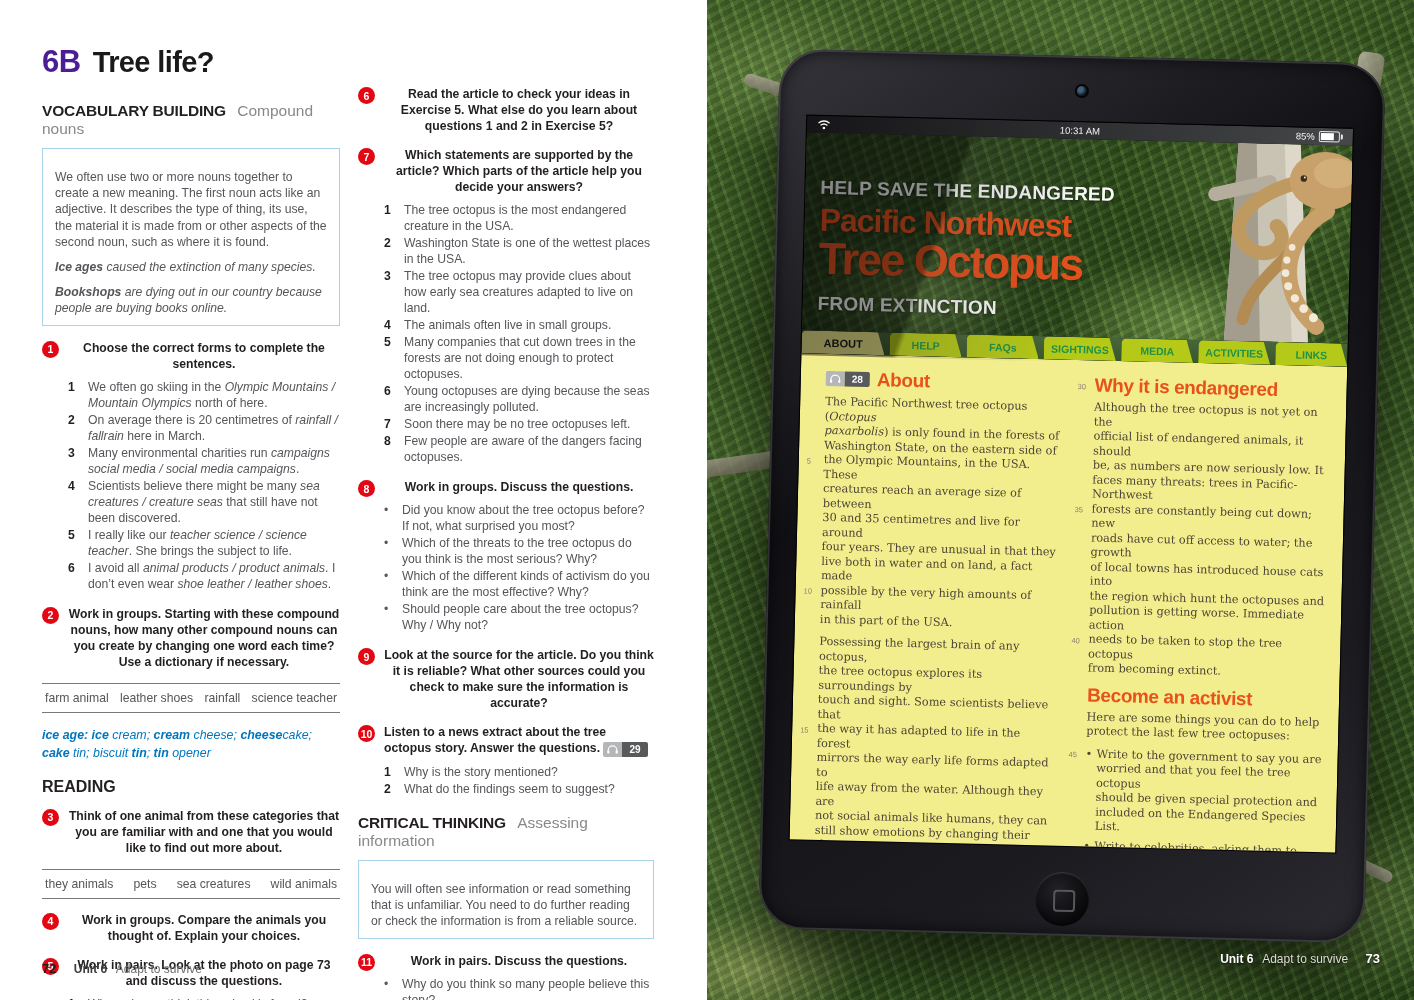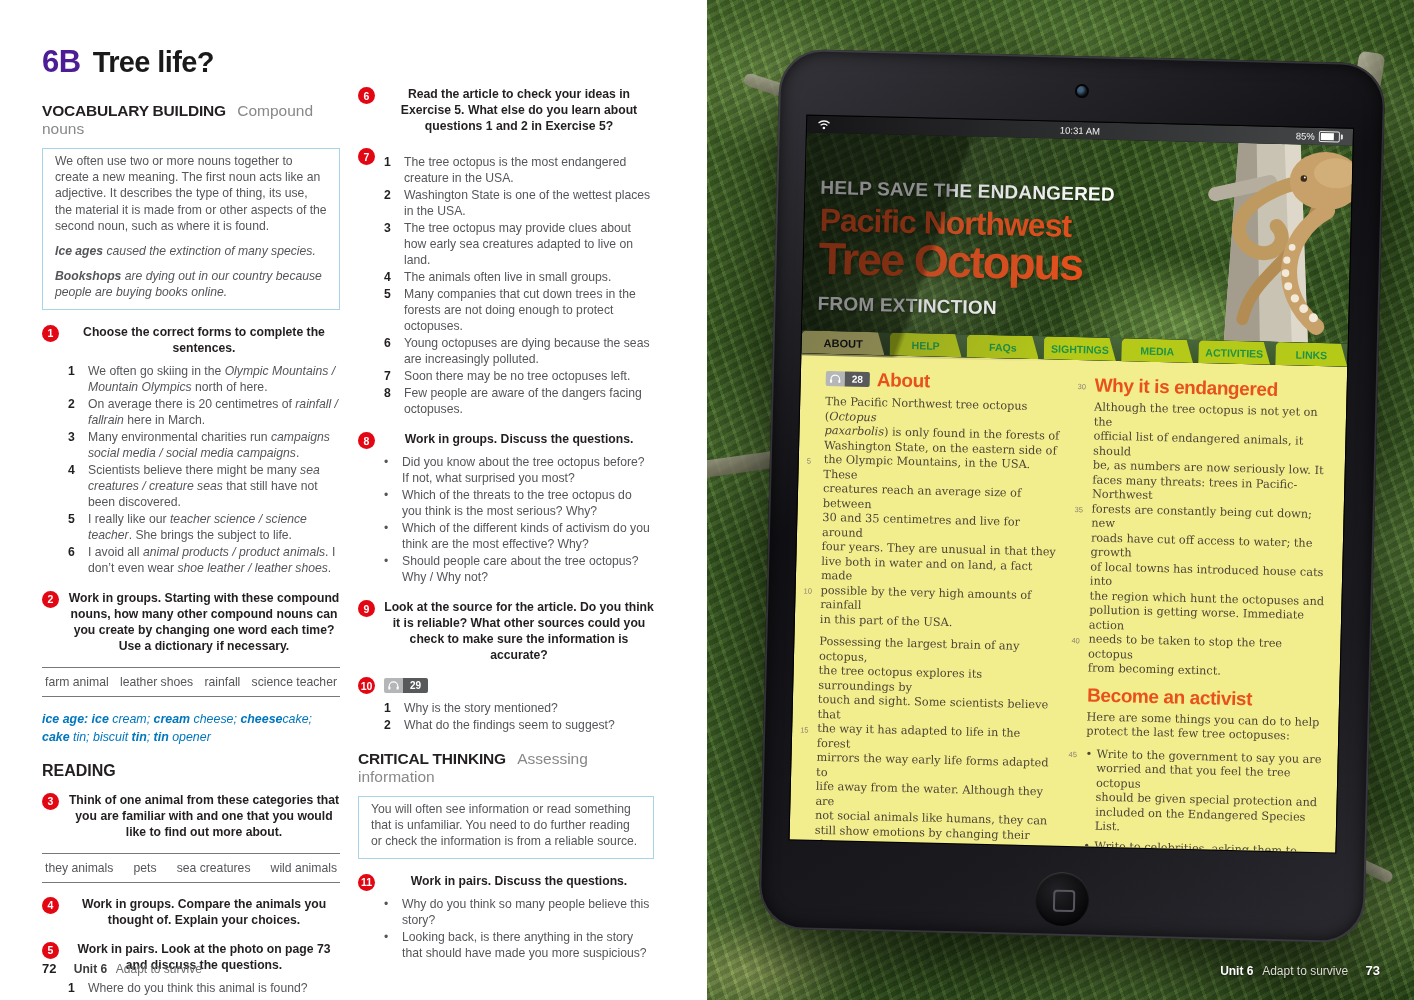--- a/index.html
+++ b/index.html
@@ -9,21 +9,21 @@
   
   .left-page{position:absolute;left:0;top:0;width:707px;height:1000px;background:#fff;}
   .col-a{position:absolute;left:42px;top:28px;width:298px;}
   .col-b{position:absolute;left:358px;top:86px;width:296px;}
   .lesson-head{display:flex;align-items:baseline;gap:12px;margin-bottom:22px;}
   .lesson-code{color:#4c1d95;font-size:31px;font-weight:bold;letter-spacing:-.5px;margin-top:16px;}
   .lesson-title{color:#1a1a1a;font-size:29px;font-weight:bold;letter-spacing:-.6px;}
   .sec-head{font-size:15.5px;margin:2px 0 10px;}
   .sec-head .main{font-weight:bold;color:#231f20;letter-spacing:-.2px;}
   .sec-head .sub{color:#87888a;margin-left:7px;}
-  .info-box{border:1px solid #a9d4e8;padding:4px 12px 8px;margin:2px 0 14px;
+  .info-box{border:1px solid #a9d4e8;padding:20px 12px 8px;margin:2px 0 14px;
     font-size:12.2px;line-height:16.2px;color:#55565a;}
   .info-box p{margin:0 0 9px;}
   .info-box p:last-child{margin-bottom:0;}
   .exercise{display:flex;gap:9px;margin:0 0 13px;}
   .exnum{flex:0 0 17px;width:17px;height:17px;border-radius:50%;background:#e30613;color:#fff;
     font-size:10.5px;font-weight:bold;display:flex;align-items:center;justify-content:center;margin-top:1px;}
   .exbody{flex:1;font-size:12.2px;line-height:16px;}
   .stem{font-weight:bold;color:#231f20;text-align:center;}
   .itemlist{margin-top:7px;}
   .item{display:flex;gap:8px;color:#55565a;margin-bottom:1px;}
@@ -58,21 +58,21 @@
     radial-gradient(220px 140px at 92% 90%, rgba(145,180,95,.6), rgba(145,180,95,0) 70%),
     linear-gradient(155deg,#4a6b2e 0%,#33511f 35%,#41632a 60%,#263f17 100%);}
   .needle-tex{position:absolute;inset:0;background:
     repeating-linear-gradient(72deg, rgba(20,40,12,.22) 0 5px, rgba(120,165,80,.18) 5px 8px, rgba(35,60,20,.2) 8px 13px),
     repeating-linear-gradient(-28deg, rgba(160,200,110,.12) 0 4px, rgba(25,45,15,.16) 4px 9px);}
   .branch{position:absolute;background:linear-gradient(#b9b2a2,#8e8778);border-radius:7px;opacity:.8;}
   .b1{width:300px;height:13px;top:118px;left:30px;transform:rotate(18deg);}
   .b2{width:430px;height:17px;top:440px;left:-70px;transform:rotate(-8deg);background:linear-gradient(#a49d8d,#776f60);}
   .b3{width:260px;height:12px;bottom:170px;right:10px;transform:rotate(25deg);}
   .b4{width:26px;height:430px;top:50px;right:62px;transform:rotate(9deg);background:linear-gradient(90deg,#cfc8b8,#968e7d);}
-  .footer-right{position:absolute;right:28px;bottom:22px;font-size:12px;color:#ddddd3;
+  .footer-right{position:absolute;right:28px;bottom:34px;font-size:12px;color:#ddddd3;
     text-shadow:0 1px 2px rgba(0,0,0,.7);margin-left:8px;}
   .footer-right .b{font-weight:bold;color:#fff;margin-right:6px;}
   .footer-right .pg{font-size:13px;margin-left:14px;}
 
   
   .tablet{position:absolute;left:62px;top:56px;width:606px;height:880px;border-radius:44px;
     background:linear-gradient(145deg,#34343a 0%,#101014 38%,#1a1a1f 75%,#2a2a30 100%);
     box-shadow:0 30px 70px rgba(0,0,0,.65), inset 0 0 0 2px rgba(120,120,130,.35), inset 0 0 18px rgba(0,0,0,.8);
     transform:rotate(1.4deg);}
   .camera{position:absolute;top:30px;left:50%;margin-left:-5px;width:10px;height:10px;border-radius:50%;
@@ -243,20 +243,21 @@
       <div class="exercise">
         <span class="exnum">6</span>
         <div class="exbody">
             <div class="stem">Read the article to check your ideas in Exercise 5. What else do you learn about questions 1 and 2 in Exercise 5?</div>
           </div>
       </div>
 
       <div class="exercise">
         <span class="exnum">7</span>
         <div class="exbody">
+          <div class="stem">Which statements are supported by the article? Which parts of the article help you decide your answers?</div>
           <div class="itemlist">
               <div class="item">
                 <span class="no">1</span>
                 <span class="it-t">The tree octopus is the most endangered creature in the USA.</span>
               </div>
               <div class="item">
                 <span class="no">2</span>
                 <span class="it-t">Washington State is one of the wettest places in the USA.</span>
               </div>
               <div class="item">
@@ -316,20 +317,21 @@
         <span class="exnum">9</span>
         <div class="exbody">
             <div class="stem">Look at the source for the article. Do you think it is reliable? What other sources could you check to make sure the information is accurate?</div>
           </div>
       </div>
 
       <div class="exercise">
         <span class="exnum">10</span>
         <div class="exbody">
           <div>
+            <span class="stem">Listen to a news extract about the tree octopus story. Answer the questions.</span>
             <span class="audio">
               <span class="a-ear">
                 <svg width="11" height="9" viewBox="0 0 11 9">
                     <path d="M1.2 7V5.2a4.3 4.3 0 0 1 8.6 0V7" fill="none" stroke="#fff" stroke-width="1.1"></path>
                     <rect x="0.3" y="5.4" width="2.1" height="3.2" rx="0.7" fill="#fff"></rect>
                     <rect x="8.6" y="5.4" width="2.1" height="3.2" rx="0.7" fill="#fff"></rect>
                   </svg>
               </span>
               <span class="a-num">29</span>
             </span>

